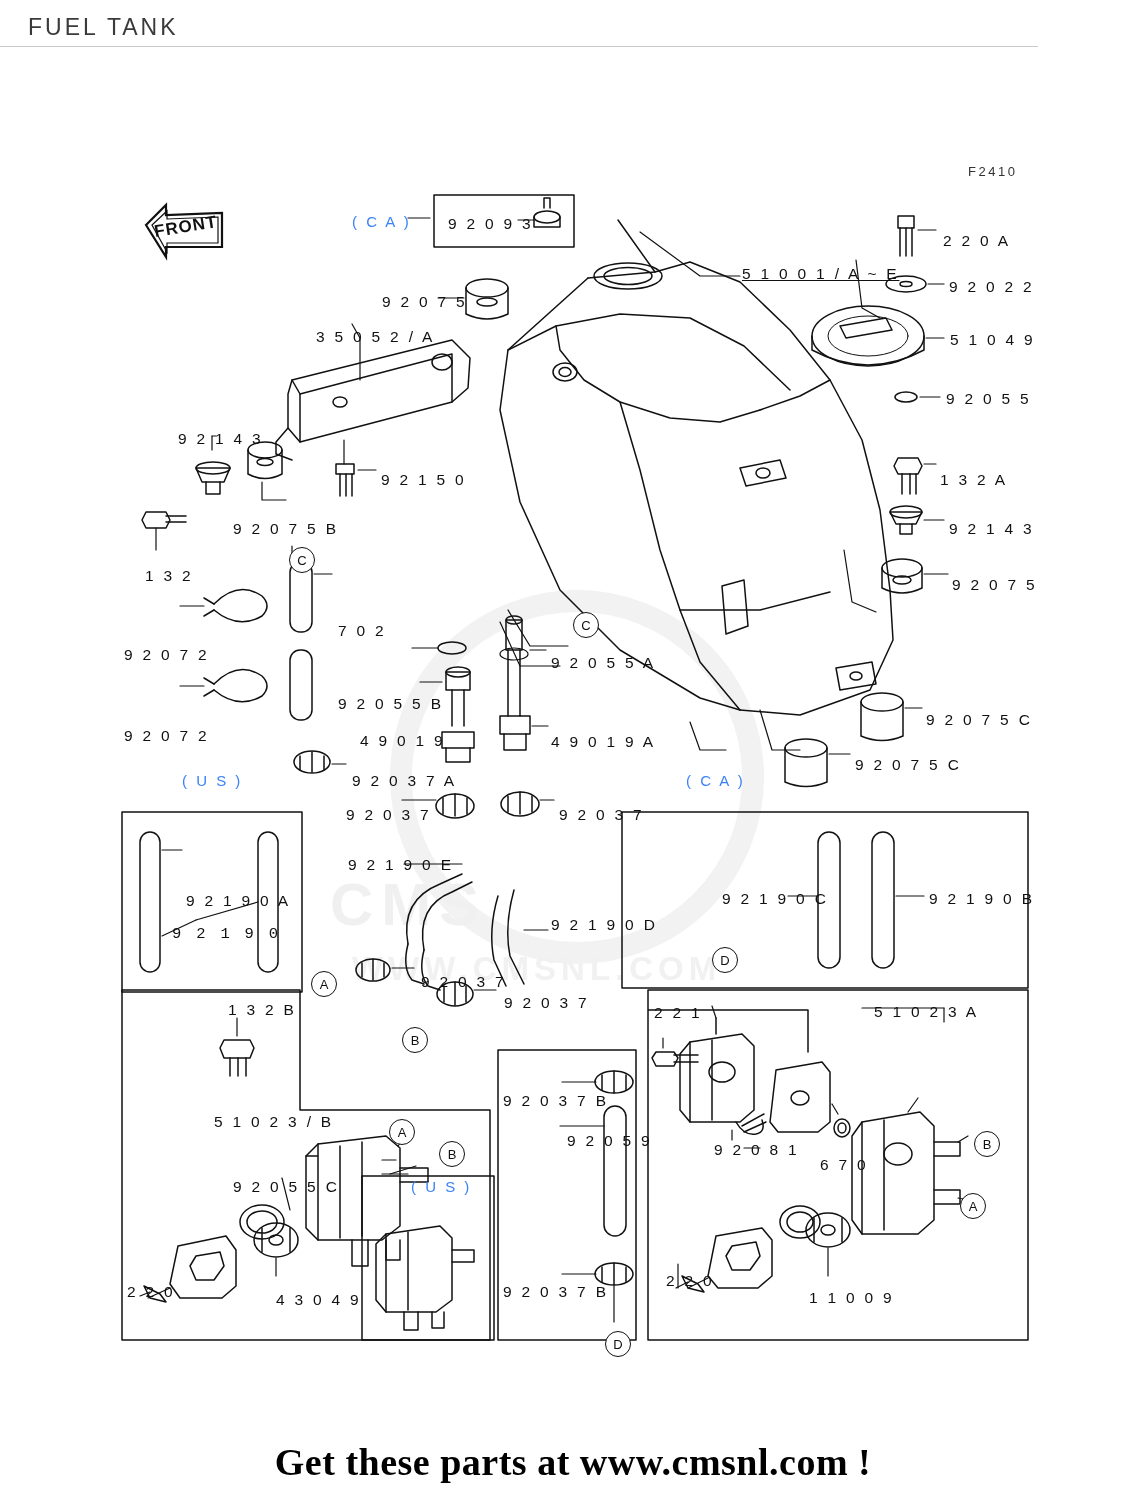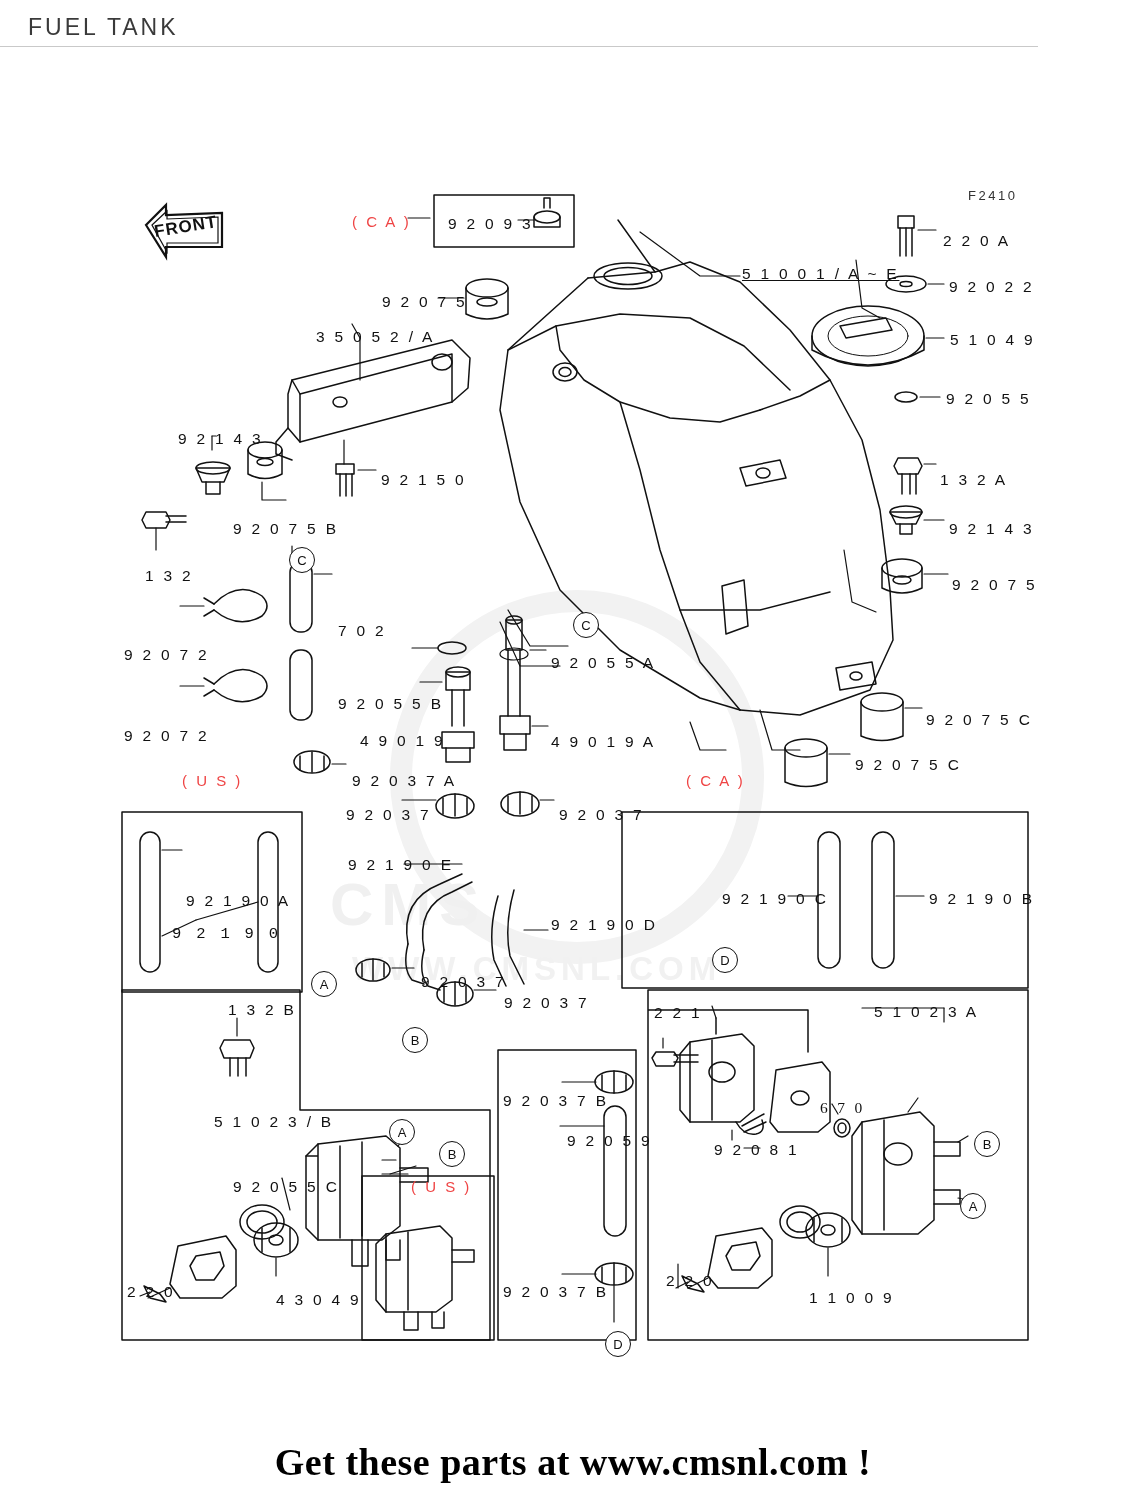--- a/index.html
+++ b/index.html
@@ -52,21 +52,21 @@
     left: 0;
     top: 50px;
     width: 1146px;
     height: 1380px;
   }
   .lbl {
     position: absolute;
     font-family: "Liberation Sans", sans-serif;
     font-size: 15px;
     letter-spacing: 2.5px;
-    color: #ef4444;
+    color: #3b82f6;
     white-space: nowrap;
   }
   .code {
     position: absolute;
     font-family: "Liberation Sans", sans-serif;
     font-size: 15.5px;
     letter-spacing: 2.8px;
     color: #111;
     white-space: nowrap;
   }
@@ -150,21 +150,21 @@
 
   <div id="title">FUEL TANK</div>
   <div id="rule"></div>
 
   <div id="diagram">
 
     <div id="wm-circle" class="wm"></div>
     <div id="wm-cmsnl" class="wm">CMS</div>
     <div id="wm-url" class="wm">WWW.CMSNL.COM</div>
 
-    <div class="codesm" style="left:968px; top:138px;">F2410</div>
+    <div class="codesm" style="left:968px; top:114px;">F2410</div>
 
     <div id="front-badge">
       <svg width="88" height="72" viewBox="0 0 88 72">
         <path d="M6 30 L26 10 L26 20 L82 18 L82 52 L26 52 L26 62 Z" fill="none" stroke="#111" stroke-width="2.2"></path>
         <path d="M12 30 L27 16 L27 24 L78 22 L78 48 L27 48 L27 57 Z" fill="none" stroke="#111" stroke-width="1.2"></path>
       </svg>
       <div class="txt">FRONT</div>
     </div>
 
     <svg width="1146" height="1380" viewBox="0 0 1146 1380" style="position:absolute;left:0;top:0;">
@@ -502,21 +502,21 @@
     <div class="code" style="left:172px; top:875px;font-family:Liberation Mono, monospace;">9 2 1 9 0</div>
     <div class="code" style="left:722px; top:840px;">9 2 1 9 0 C</div>
     <div class="code" style="left:929px; top:840px;">9 2 1 9 0 B</div>
     <div class="code" style="left:551px; top:866px;">9 2 1 9 0 D</div>
     <div class="code" style="left:421px; top:923px;">9 2 0 3 7</div>
     <div class="code" style="left:504px; top:944px;">9 2 0 3 7</div>
     <div class="code" style="left:228px; top:951px;">1 3 2 B</div>
     <div class="code" style="left:654px; top:954px;">2 2 1</div>
     <div class="code" style="left:874px; top:953px;">5 1 0 2 3 A</div>
     <div class="code" style="left:503px; top:1042px;">9 2 0 3 7 B</div>
-    <div class="code" style="left:820px; top:1049px;font-family:Liberation Serif, serif;">6 7 0</div>
+    <div class="code" style="left:820px; top:1106px;">6 7 0</div>
     <div class="code" style="left:214px; top:1063px;">5 1 0 2 3 / B</div>
     <div class="code" style="left:714px; top:1091px;">9 2 0 8 1</div>
     <div class="code" style="left:520px; top:1082px;margin-left:47px;">9 2 0 5 9</div>
     <div class="code" style="left:233px; top:1128px;">9 2 0 5 5 C</div>
     <div class="code" style="left:127px; top:1233px;">2 2 0</div>
     <div class="code" style="left:276px; top:1241px;">4 3 0 4 9</div>
     <div class="code" style="left:503px; top:1233px;">9 2 0 3 7 B</div>
     <div class="code" style="left:666px; top:1222px;">2 2 0</div>
     <div class="code" style="left:809px; top:1239px;">1 1 0 0 9</div>
 

